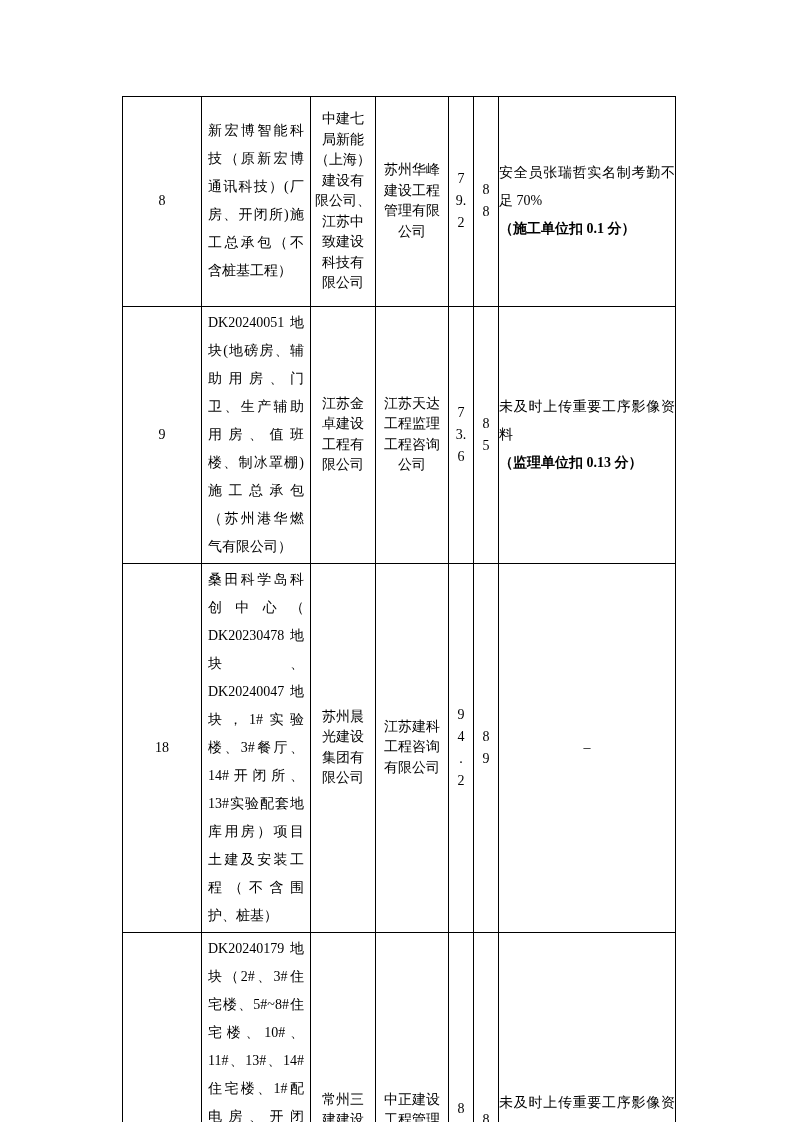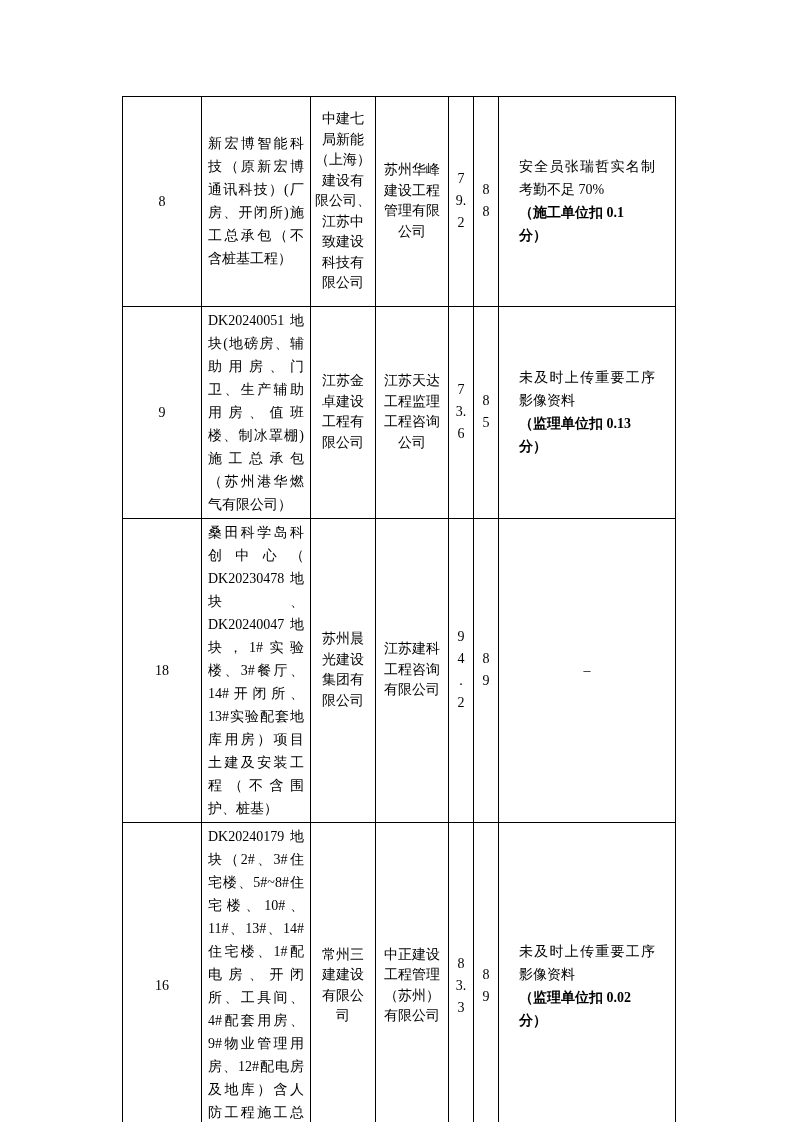--- a/index.html
+++ b/index.html
@@ -17,40 +17,40 @@
     left: 122px;
     top: 96px;
     width: 553px;
     border-collapse: collapse;
     table-layout: fixed;
   }
   td {
     border: 1px solid #000000;
     vertical-align: middle;
     font-size: 14px;
-    line-height: 23px;
+    line-height: 28px;
     padding: 0;
     overflow: hidden;
     word-break: normal;
   }
   td.no-cell { text-align: center; }
   td.project-cell { padding: 2px 6px; }
   .project-text { text-align: justify; text-justify: inter-ideograph; }
   td.company-cell {
     text-align: center;
     white-space: pre-line;
     line-height: 20.5px;
     padding: 12px 1px;
   }
   td.score-cell {
     text-align: center;
     white-space: pre-line;
     line-height: 22px;
   }
-  td.remark-cell { padding: 2px 20px; }
+  td.remark-cell { padding: 2px 0; }
   .remark-line { text-align: justify; text-justify: inter-ideograph; }
   .penalty-line { font-weight: bold; text-align: left; }
   td.remark-dash { text-align: center; }
   td.remark-dash .remark-line { text-align: center; }
 </style>
 </head>
 <body>
 
 <div class="page">
   <table class="score-table">

